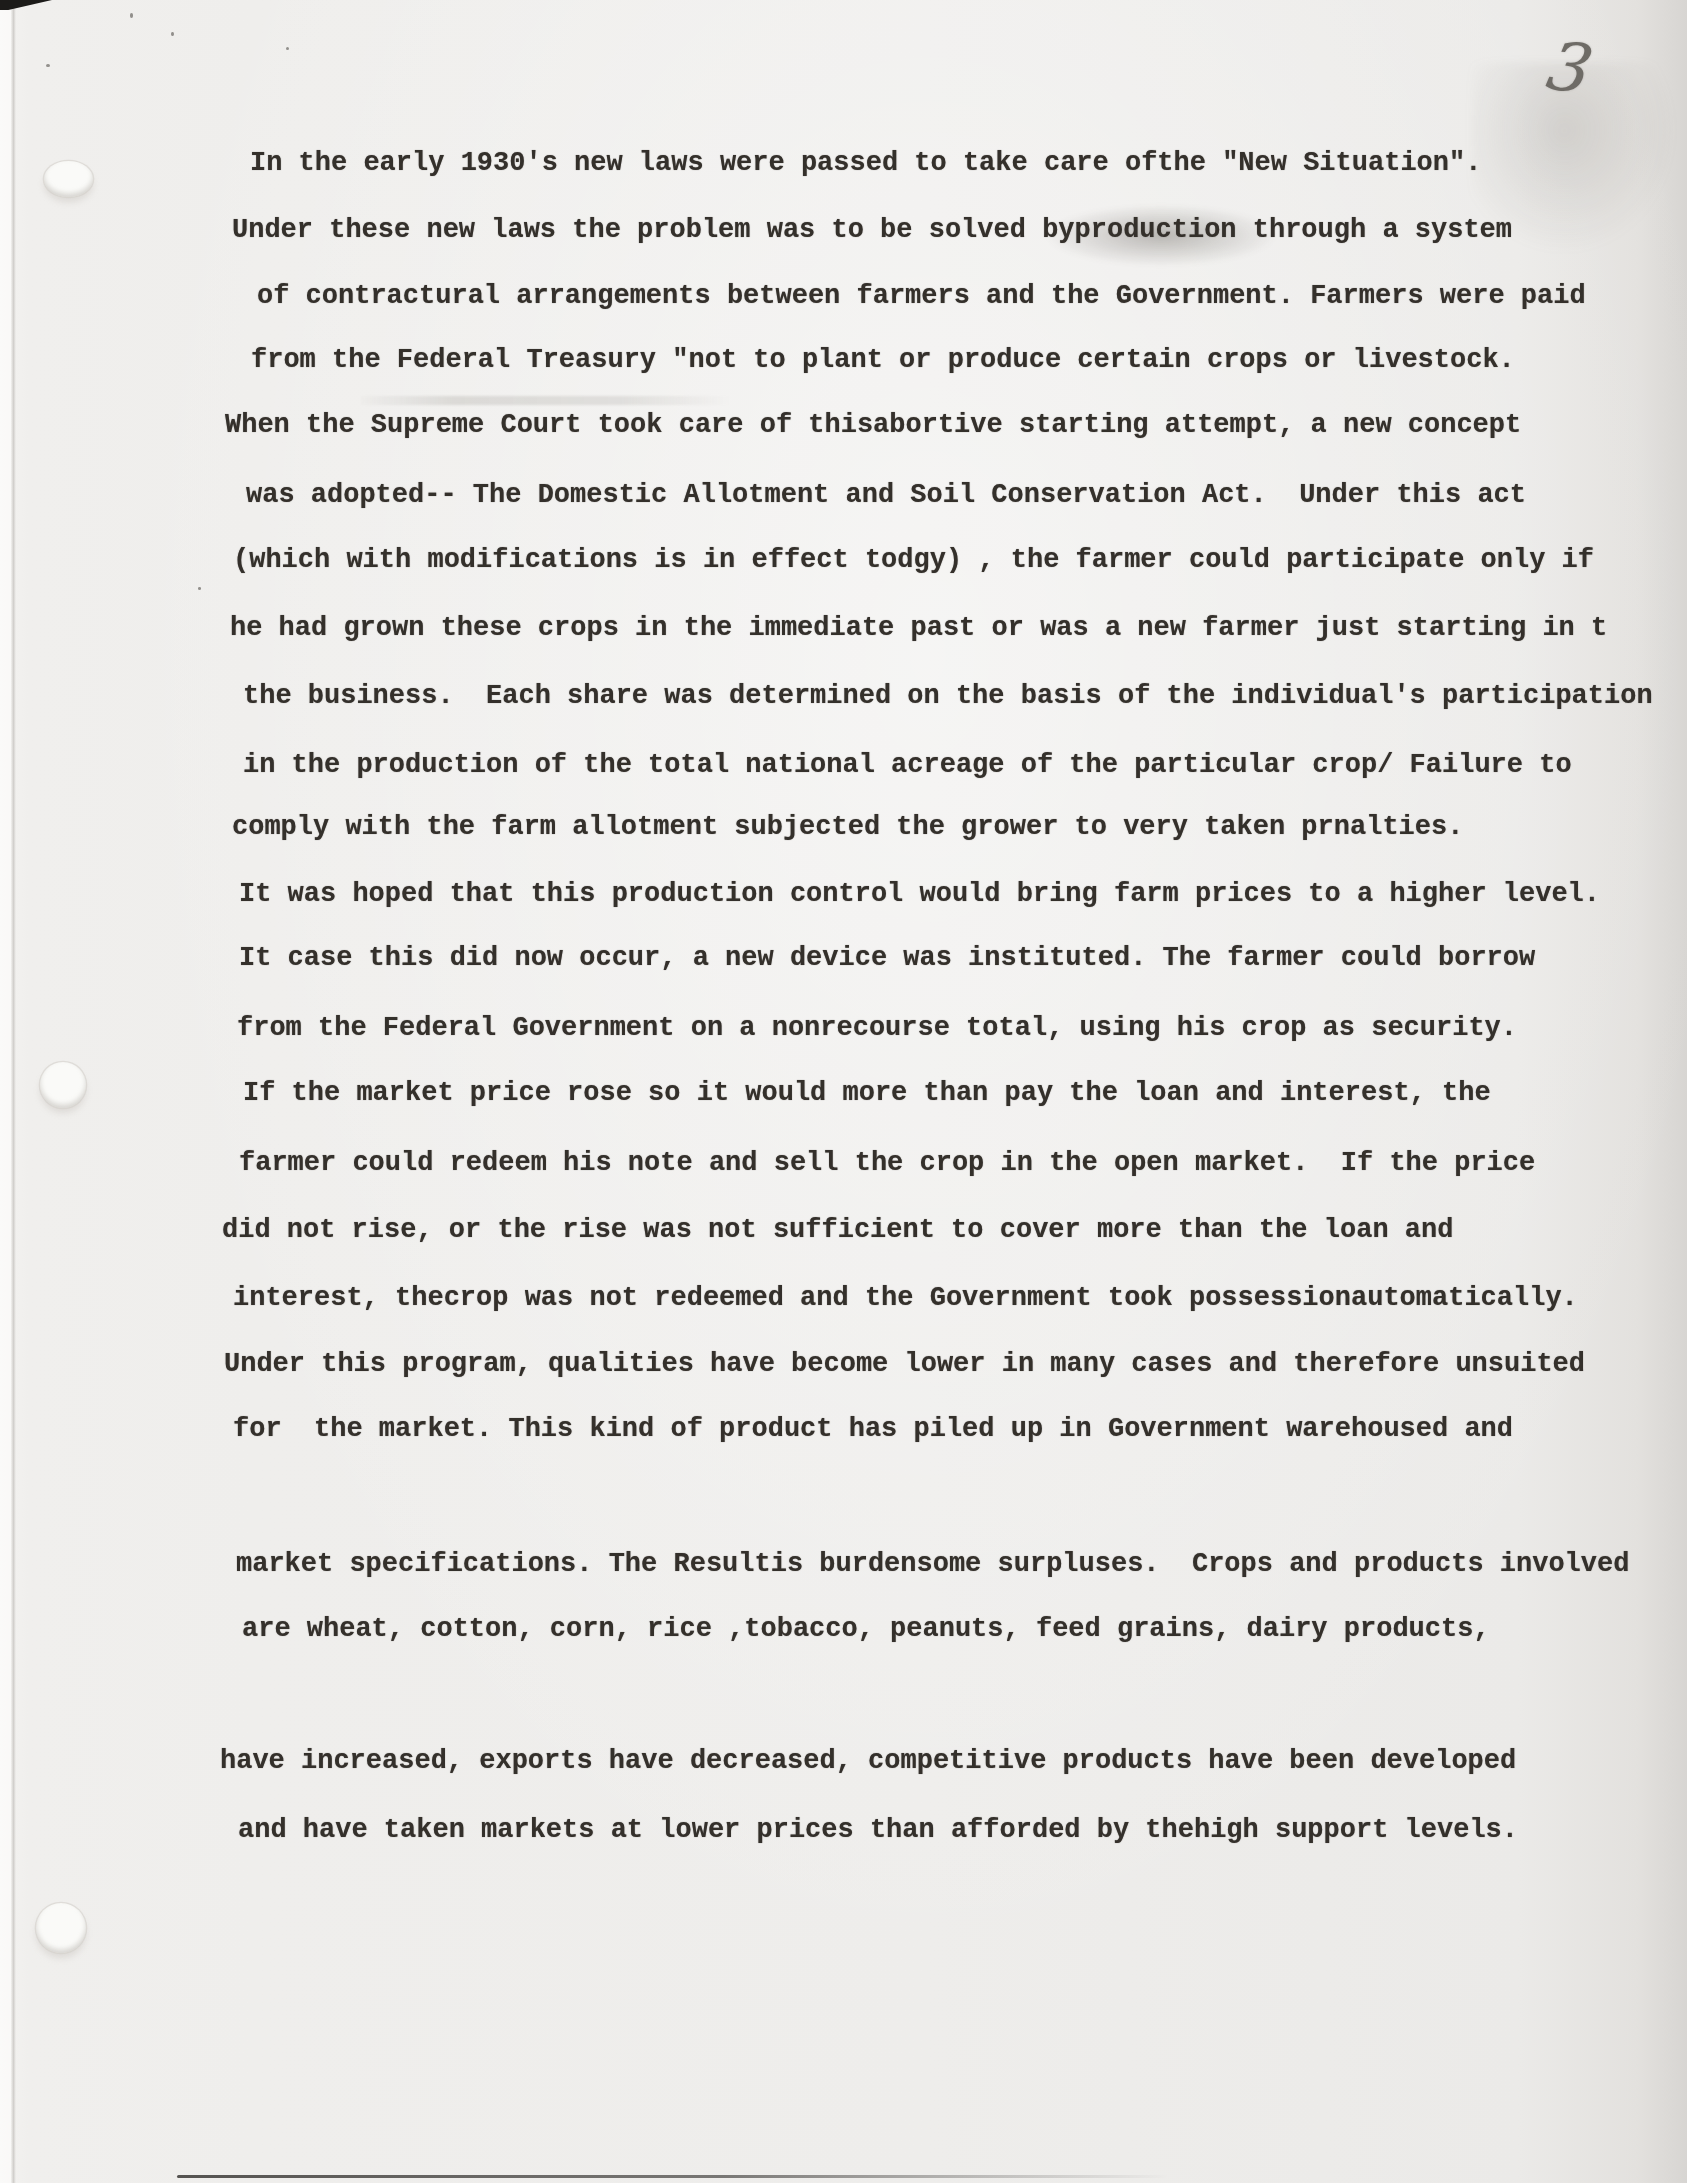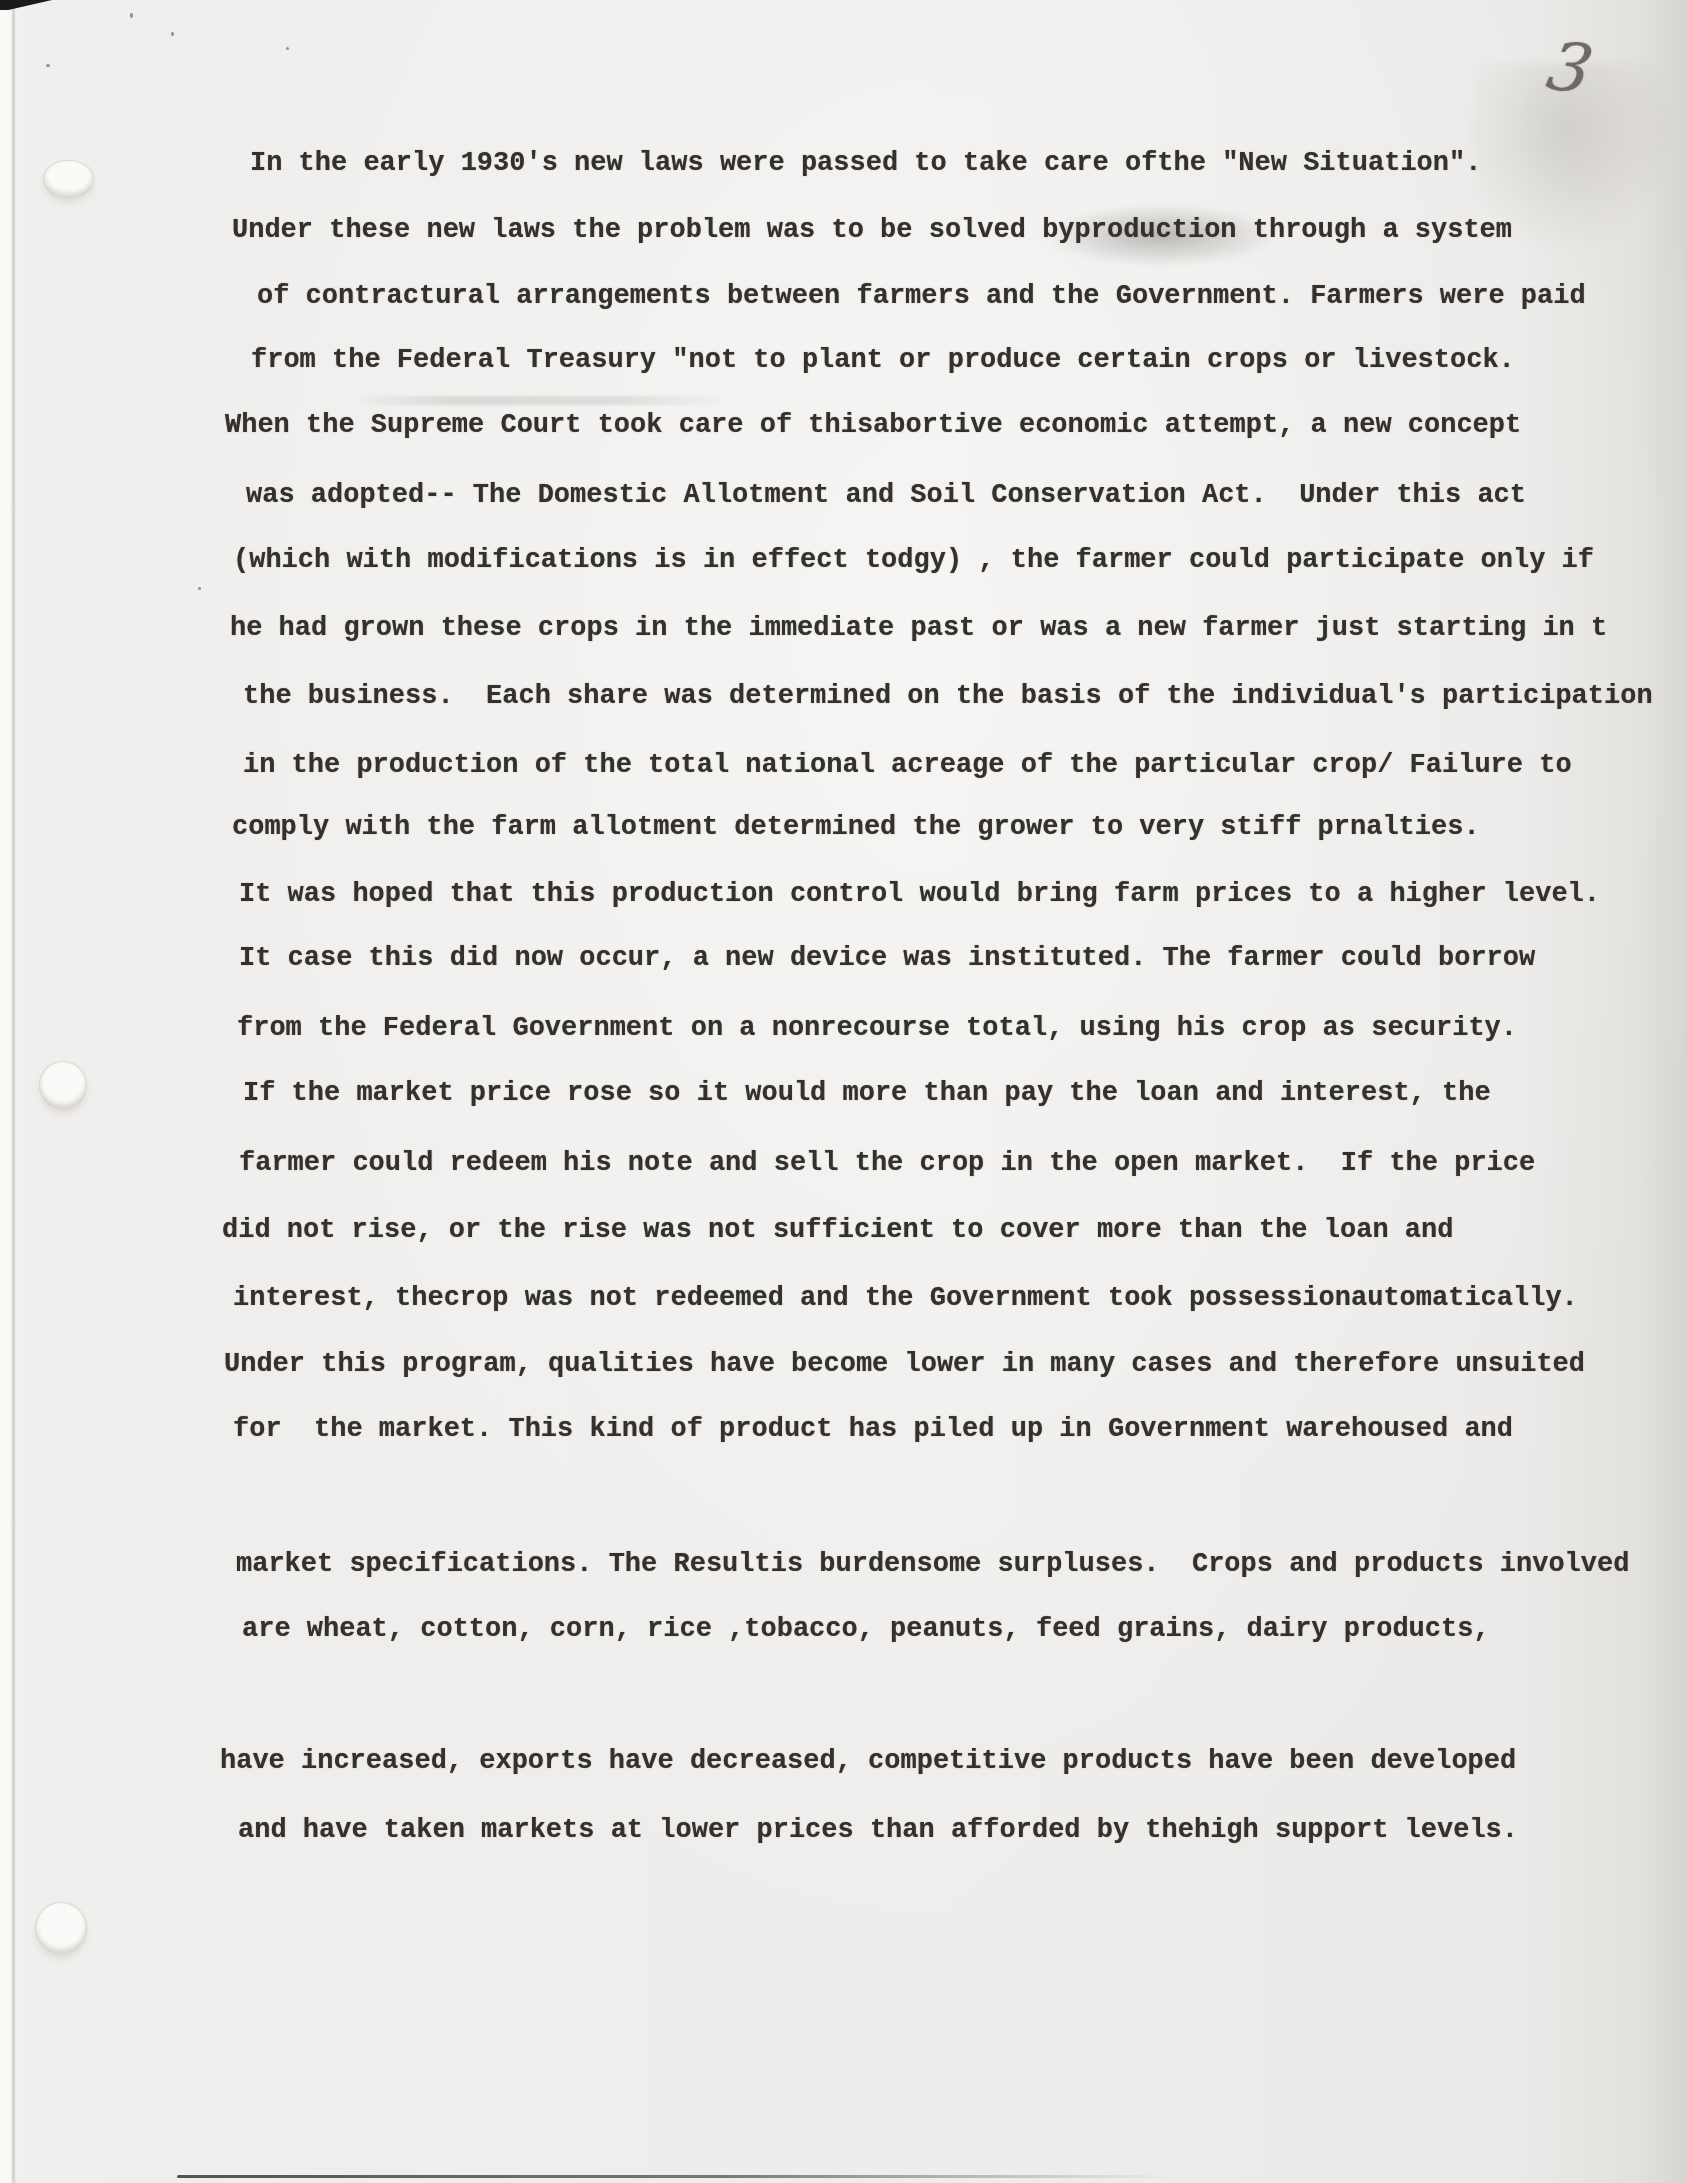--- a/index.html
+++ b/index.html
@@ -89,27 +89,27 @@
   <div class="pencil-smudge"></div>
   <div class="pencil-number">3</div>
 
   <div class="ink-smudge"></div>
   <div class="ghost-streak"></div>
 
   <div class="line" style="top:150px;left:250px">In the early 1930's new laws were passed to take care ofthe "New Situation".</div>
   <div class="line" style="top:217px;left:232px">Under these new laws the problem was to be solved byproduction through a system</div>
   <div class="line" style="top:283px;left:257px">of contractural arrangements between farmers and the Government. Farmers were paid</div>
   <div class="line" style="top:347px;left:251px">from the Federal Treasury "not to plant or produce certain crops or livestock.</div>
-  <div class="line" style="top:412px;left:225px">When the Supreme Court took care of thisabortive economic attempt, a new concept</div>
+  <div class="line" style="top:412px;left:225px">When the Supreme Court took care of thisabortive starting attempt, a new concept</div>
   <div class="line" style="top:482px;left:246px">was adopted-- The Domestic Allotment and Soil Conservation Act.  Under this act</div>
   <div class="line" style="top:547px;left:233px">(which with modifications is in effect todgy) , the farmer could participate only if</div>
   <div class="line" style="top:615px;left:230px">he had grown these crops in the immediate past or was a new farmer just starting in t</div>
   <div class="line" style="top:683px;left:243px">the business.  Each share was determined on the basis of the individual's participation</div>
   <div class="line" style="top:752px;left:243px">in the production of the total national acreage of the particular crop/ Failure to</div>
-  <div class="line" style="top:814px;left:232px">comply with the farm allotment determined the grower to very stiff prnalties.</div>
+  <div class="line" style="top:814px;left:232px">comply with the farm allotment subjected the grower to very taken prnalties.</div>
   <div class="line" style="top:881px;left:239px">It was hoped that this production control would bring farm prices to a higher level.</div>
   <div class="line" style="top:945px;left:239px">It case this did now occur, a new device was instituted. The farmer could borrow</div>
   <div class="line" style="top:1015px;left:237px">from the Federal Government on a nonrecourse total, using his crop as security.</div>
   <div class="line" style="top:1080px;left:243px">If the market price rose so it would more than pay the loan and interest, the</div>
   <div class="line" style="top:1150px;left:239px">farmer could redeem his note and sell the crop in the open market.  If the price</div>
   <div class="line" style="top:1217px;left:222px">did not rise, or the rise was not sufficient to cover more than the loan and</div>
   <div class="line" style="top:1285px;left:233px">interest, thecrop was not redeemed and the Government took possessionautomatically.</div>
   <div class="line" style="top:1351px;left:224px">Under this program, qualities have become lower in many cases and therefore unsuited</div>
   <div class="line" style="top:1416px;left:233px">for  the market. This kind of product has piled up in Government warehoused and</div>
   <div class="line" style="top:1551px;left:236px">market specifications. The Resultis burdensome surpluses.  Crops and products involved</div>

